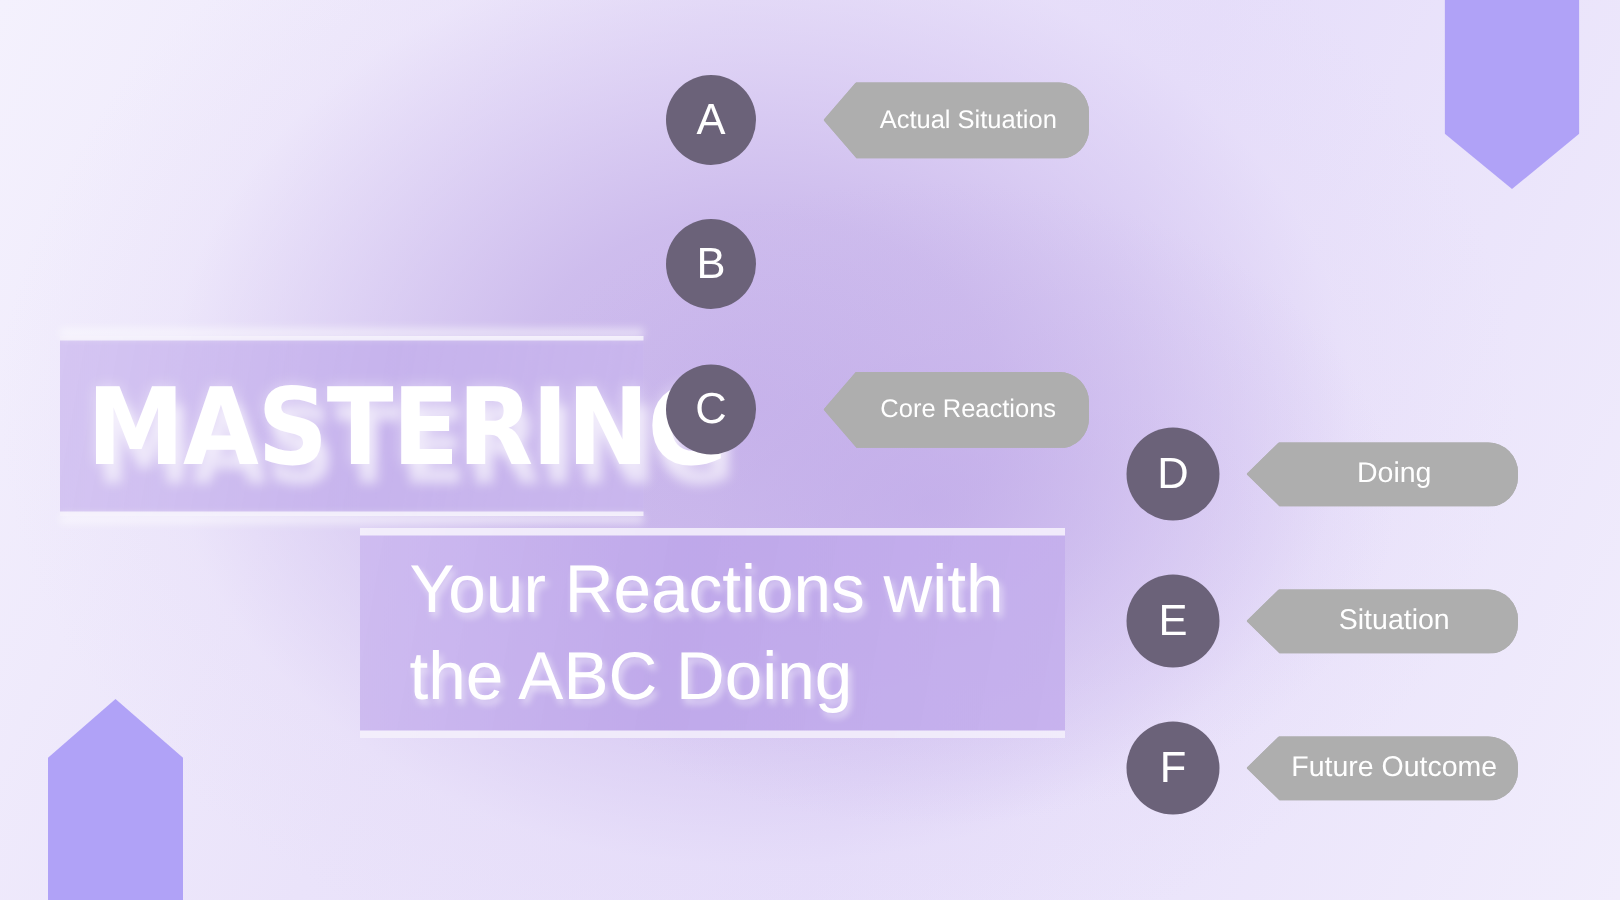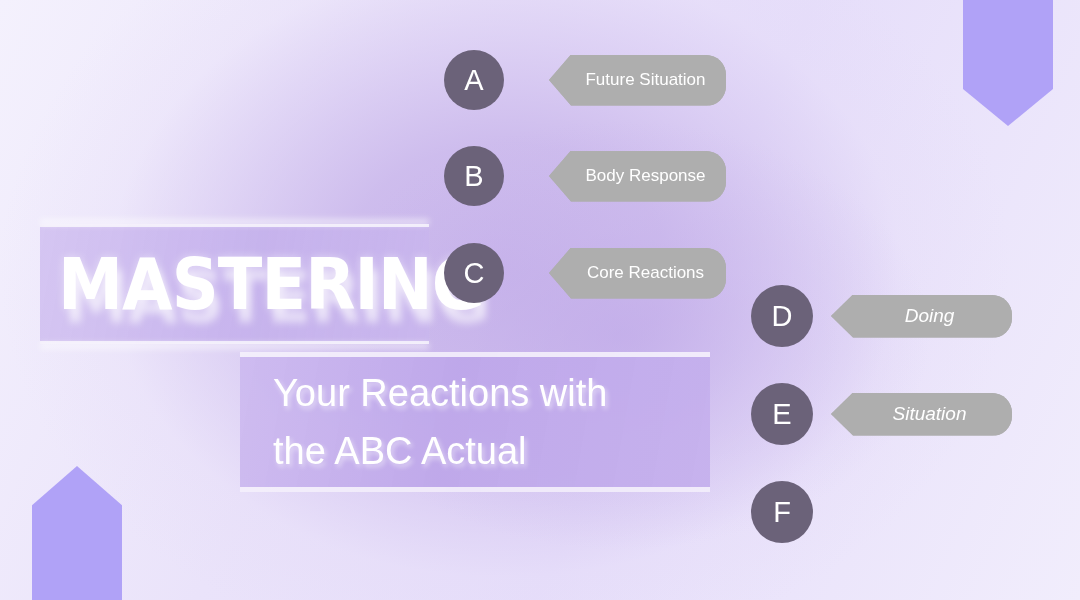--- a/index.html
+++ b/index.html
@@ -122,21 +122,20 @@
   .group-right .badge-circle {
     width: 62px;
     height: 62px;
     font-size: 29px;
   }
   .group-right .badge-pill {
     height: 43px;
     width: 181px;
     margin-left: 18px;
     font-size: 19px;
-    font-style: italic;
   }
 
   
   .title-banner {
     position: absolute;
     left: 40px;
     top: 224px;
     width: 389px;
     height: 120px;
     background: linear-gradient(100deg, rgba(206,188,240,0.80) 0%, rgba(196,176,236,0.88) 55%, rgba(201,182,238,0.80) 100%);
@@ -203,21 +202,21 @@
     background: linear-gradient(100deg, rgba(205,186,240,0.92) 0%, rgba(190,167,234,0.95) 45%, rgba(197,176,237,0.92) 100%);
     border-top: 5px solid rgba(255,255,255,0.75);
     border-bottom: 5px solid rgba(255,255,255,0.75);
     display: flex;
     flex-direction: column;
     justify-content: center;
     padding-left: 33px;
   }
   .subtitle-line {
     position: relative;
-    font-size: 38px;
+    font-size: 45px;
     line-height: 58px;
     color: #ffffff;
     white-space: nowrap;
     text-shadow: 2px 3px 5px rgba(255,255,255,0.55);
   }
 </style>
 </head>
 <body>
 
 <div id="canvas">
@@ -232,35 +231,32 @@
   <div class="title-banner"></div>
   <div class="title-word-wrap">
     <div class="title-word">
       <span class="ghost">MASTERING</span>
       <span class="fg">MASTERING</span>
     </div>
   </div>
 
   <div class="subtitle-banner">
     <div class="subtitle-line">Your Reactions with</div>
-    <div class="subtitle-line">the ABC Actual</div>
+    <div class="subtitle-line">the ABC Doing</div>
   </div>
 
   <div class="row group-left" style="left:444px; top:50px;">
     <div class="badge-circle">A</div>
     <div class="badge-pill">
-      <div class="pill-inner">Future Situation</div>
+      <div class="pill-inner">Actual Situation</div>
     </div>
   </div>
 
   <div class="row group-left" style="left:444px; top:146px;">
     <div class="badge-circle">B</div>
-    <div class="badge-pill">
-      <div class="pill-inner">Body Response</div>
-    </div>
   </div>
 
   <div class="row group-left" style="left:444px; top:243px;">
     <div class="badge-circle">C</div>
     <div class="badge-pill">
       <div class="pill-inner">Core Reactions</div>
     </div>
   </div>
 
   <div class="row group-right" style="left:751px; top:285px;">
@@ -272,15 +268,18 @@
 
   <div class="row group-right" style="left:751px; top:383px;">
     <div class="badge-circle">E</div>
     <div class="badge-pill">
       <div class="pill-inner">Situation</div>
     </div>
   </div>
 
   <div class="row group-right" style="left:751px; top:481px;">
     <div class="badge-circle">F</div>
+    <div class="badge-pill">
+      <div class="pill-inner">Future Outcome</div>
+    </div>
   </div>
 
 </div>
 
 </body></html>

